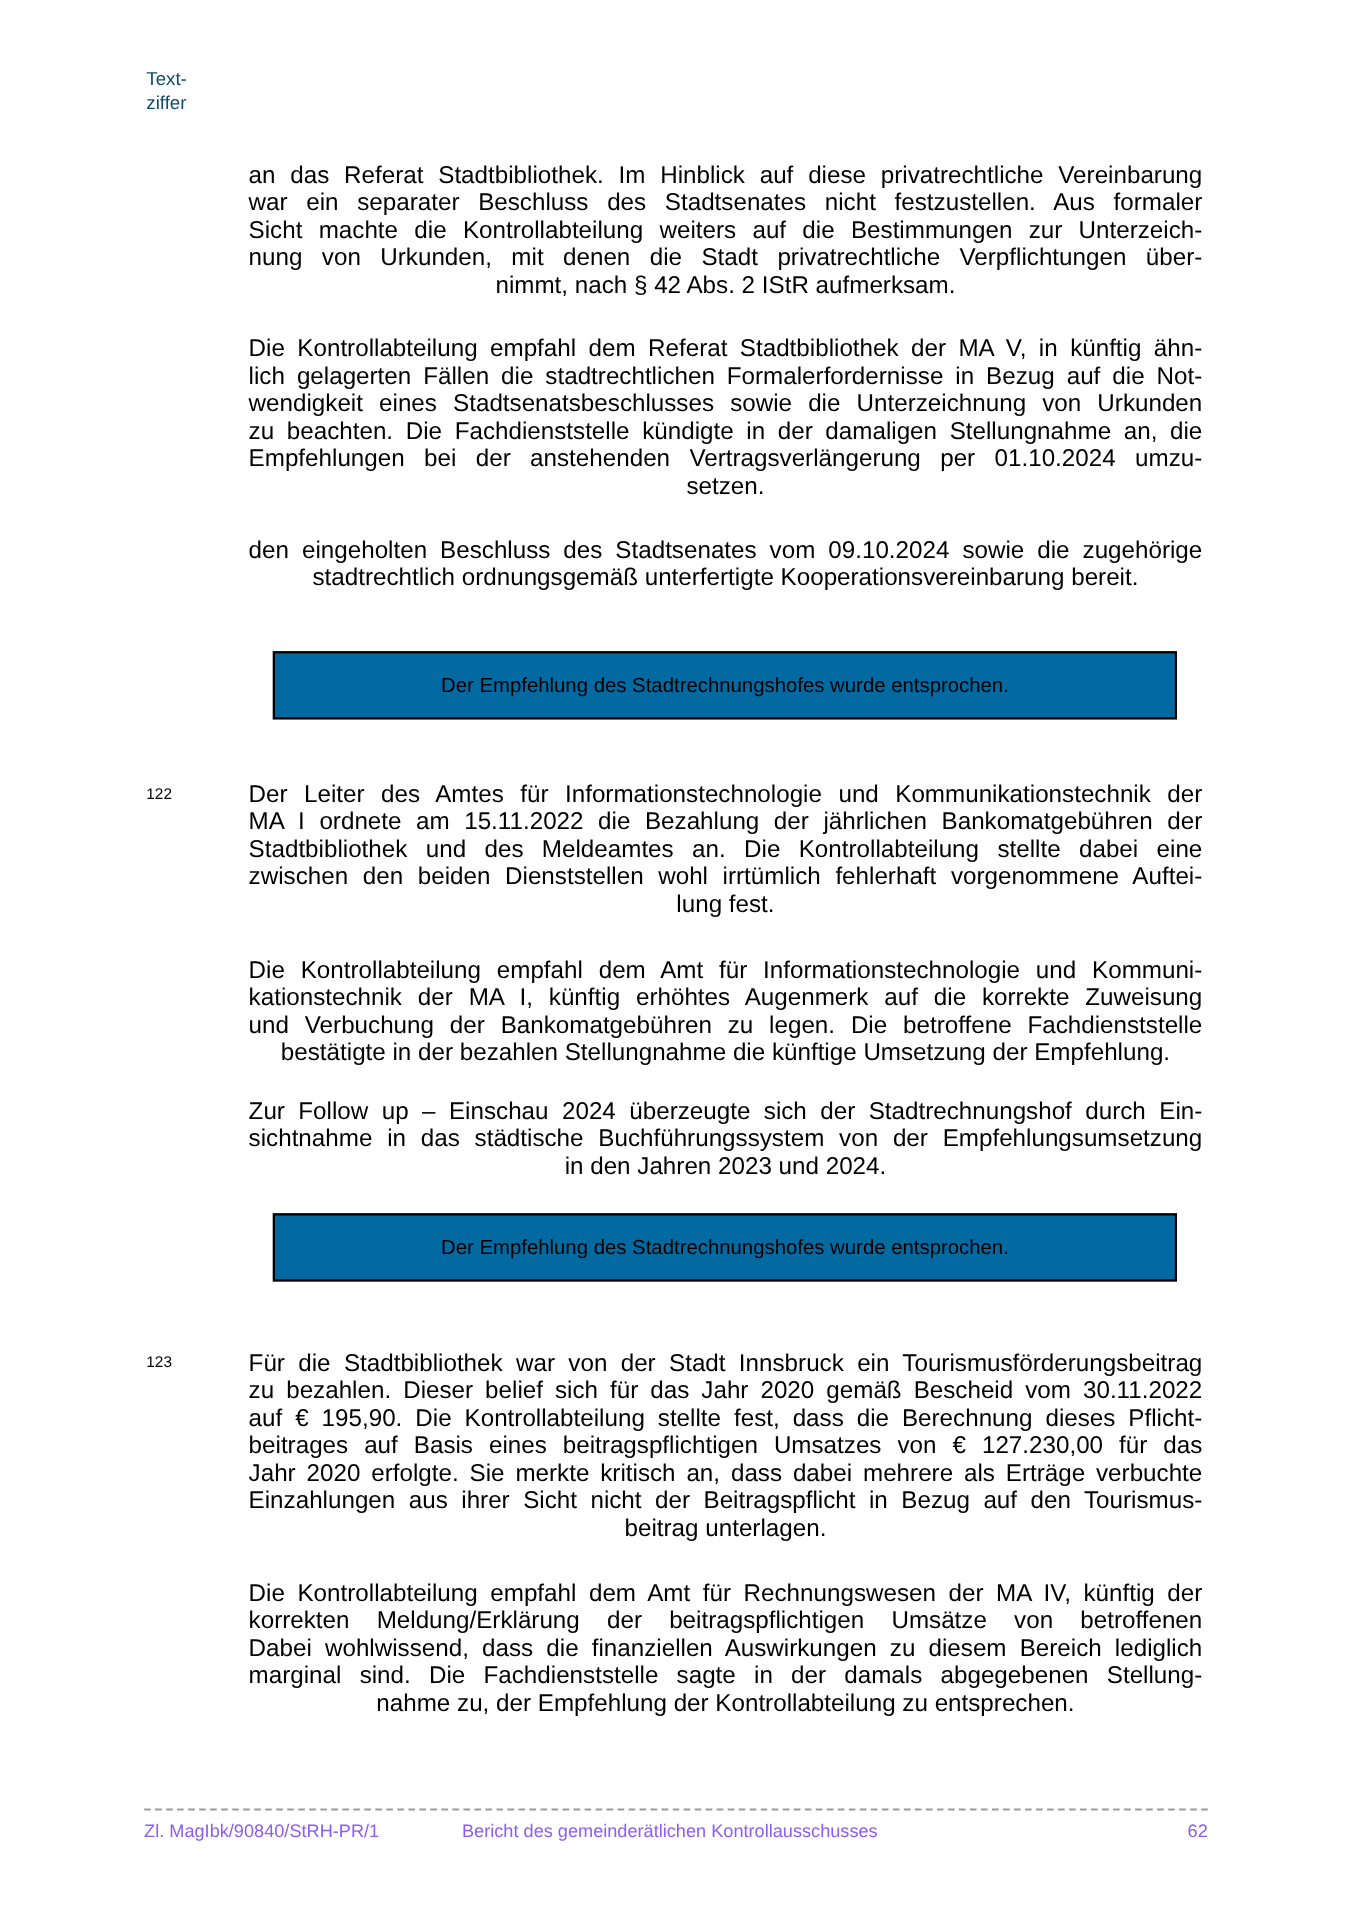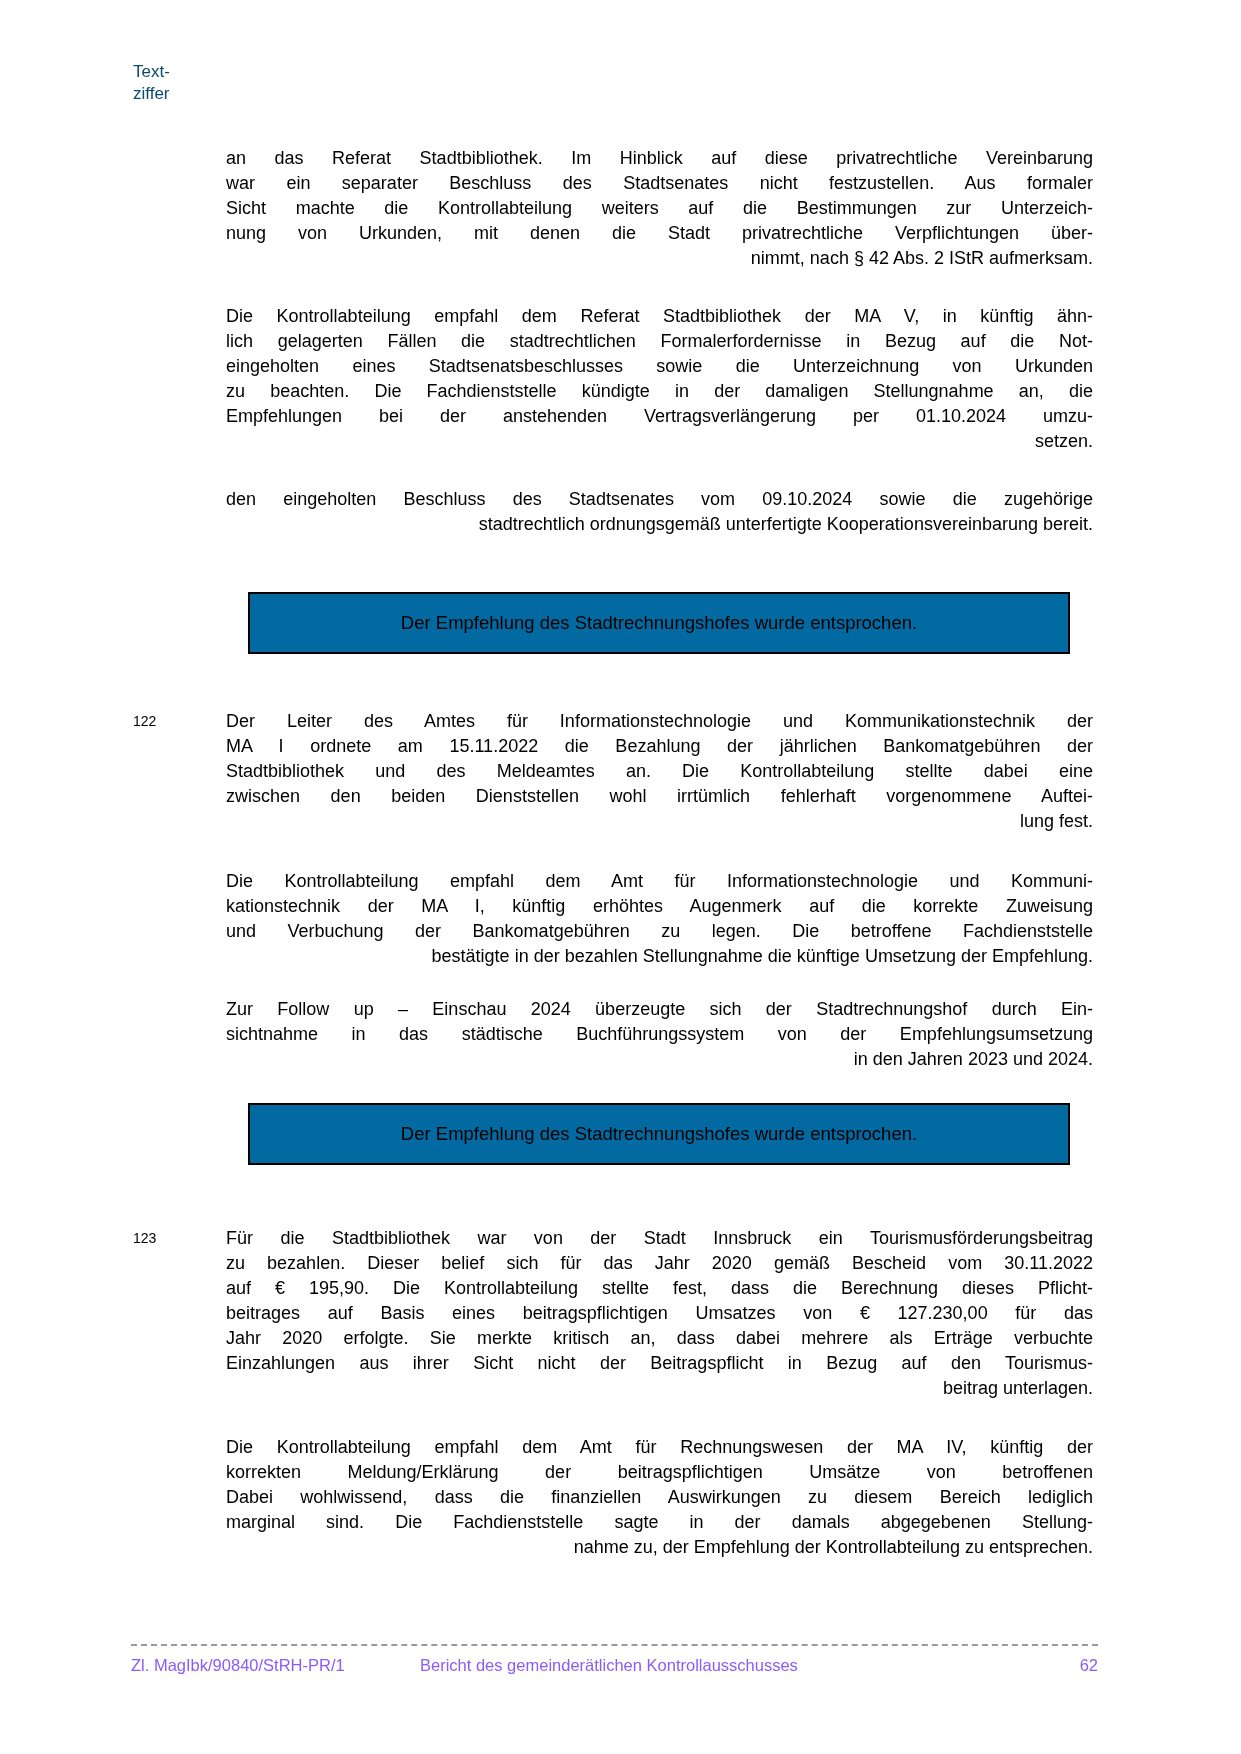--- a/index.html
+++ b/index.html
@@ -23,31 +23,31 @@
     left: 133px;
     top: 61px;
     font-size: 17px;
     line-height: 22px;
     color: #0c4a6e;
   }
   .block {
     position: absolute;
     left: 226px;
     width: 867px;
-    font-size: 18px;
+    font-size: 22px;
     line-height: 25px;
   }
   .jline {
     text-align: justify;
     text-align-last: justify;
     text-justify: inter-word;
     white-space: normal;
   }
   .jline.last {
-    text-align: right;
+    text-align: center;
     text-align-last: auto;
   }
   .secnum {
     position: absolute;
     left: 133px;
     font-size: 14px;
     line-height: 25px;
   }
   .recbox {
     position: absolute;
@@ -96,21 +96,21 @@
   <div class="block" style="top:146px">
       <div class="jline">an das Referat Stadtbibliothek. Im Hinblick auf diese privatrechtliche Vereinbarung</div>
       <div class="jline">war ein separater Beschluss des Stadtsenates nicht festzustellen. Aus formaler</div>
       <div class="jline">Sicht machte die Kontrollabteilung weiters auf die Bestimmungen zur Unterzeich-</div>
       <div class="jline">nung von Urkunden, mit denen die Stadt privatrechtliche Verpflichtungen über-</div>
       <div class="jline last">nimmt, nach § 42 Abs. 2 IStR aufmerksam.</div>
     </div>
   <div class="block" style="top:304px">
       <div class="jline">Die Kontrollabteilung empfahl dem Referat Stadtbibliothek der MA V, in künftig ähn-</div>
       <div class="jline">lich gelagerten Fällen die stadtrechtlichen Formalerfordernisse in Bezug auf die Not-</div>
-      <div class="jline">eingeholten eines Stadtsenatsbeschlusses sowie die Unterzeichnung von Urkunden</div>
+      <div class="jline">wendigkeit eines Stadtsenatsbeschlusses sowie die Unterzeichnung von Urkunden</div>
       <div class="jline">zu beachten. Die Fachdienststelle kündigte in der damaligen Stellungnahme an, die</div>
       <div class="jline">Empfehlungen bei der anstehenden Vertragsverlängerung per 01.10.2024 umzu-</div>
       <div class="jline last">setzen.</div>
     </div>
   <div class="block" style="top:487px">
       <div class="jline">den eingeholten Beschluss des Stadtsenates vom 09.10.2024 sowie die zugehörige</div>
       <div class="jline last">stadtrechtlich ordnungsgemäß unterfertigte Kooperationsvereinbarung bereit.</div>
     </div>
 
   <div class="recbox" style="top:592px">

